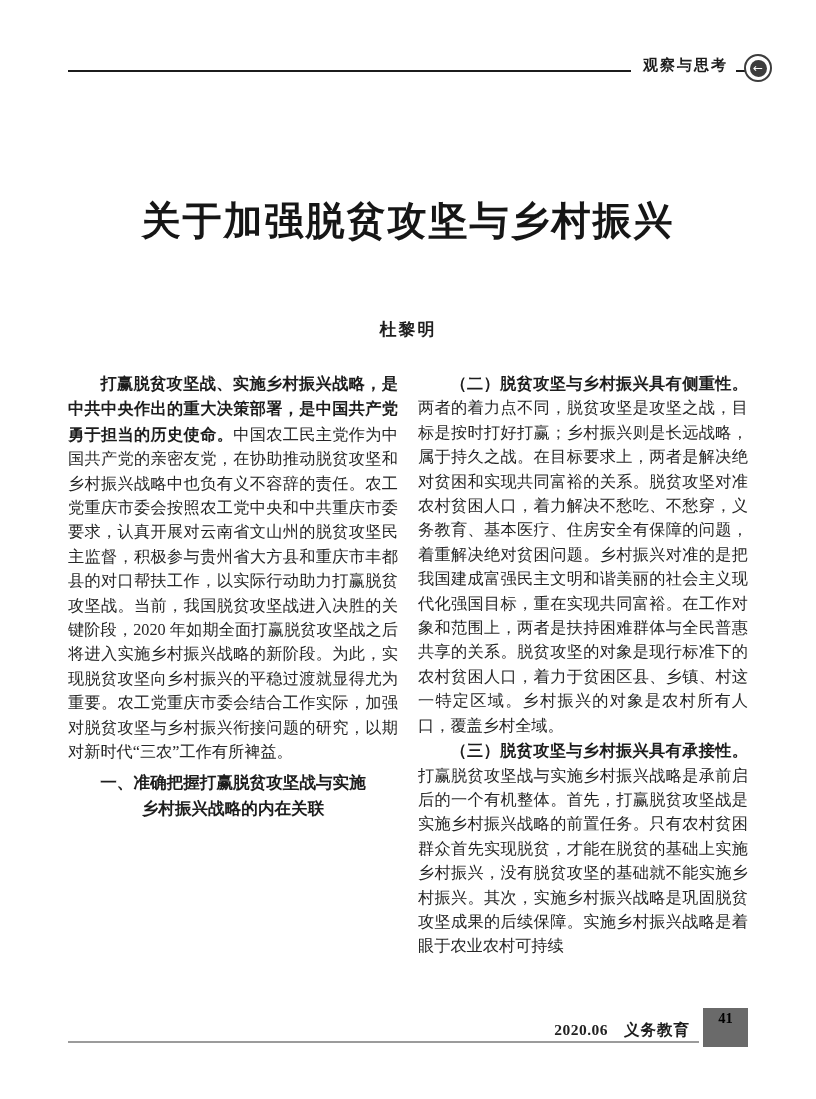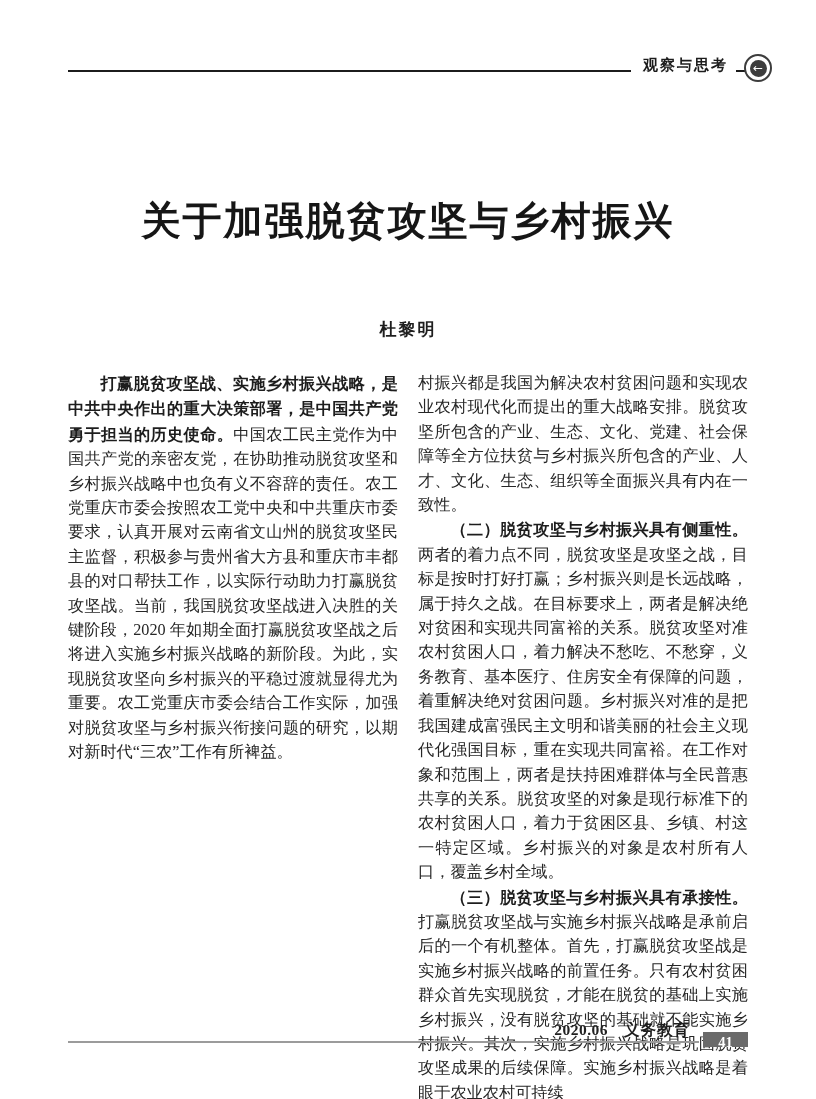--- a/index.html
+++ b/index.html
@@ -63,22 +63,22 @@
   
   .footer { position:absolute; left:68px; top:1021px; width:680px; height:27px; }
   .footer-rule { position:absolute; left:0; right:49px; bottom:5px; height:2px; background:#9b9b9b; }
   .footer-text { position:absolute; right:58px; bottom:7px; font-size:15.5px; white-space:nowrap; }
   .footer-issue { font-weight:700; color:#222; letter-spacing:.5px; }
   .footer-journal {
     font-family:"Liberation Sans","DejaVu Sans",sans-serif;
     font-weight:700; color:#1d1d1d; margin-left:16px; letter-spacing:1px;
   }
   .footer-badge {
-    position:absolute; right:0; bottom:1px; width:45px; height:15px;
-    background:#6a6a6a; color:#ffffff; font-weight:700; font-size:14.5px;
+    position:absolute; right:0; bottom:1px; width:45px; height:39px;
+    background:#6a6a6a; color:#000000; font-weight:700; font-size:14.5px;
     text-align:center; line-height:21px;
   }
 </style>
 </head>
 <body>
 
 <div class="page">
 
   <div class="header">
     <div class="header-rule"></div>
@@ -90,24 +90,27 @@
 
   <div class="title">
     <div>关于加强脱贫攻坚与乡村振兴</div>
   </div>
   <div class="author">杜黎明</div>
 
   <div class="columns">
 
     <div class="col">
       <p><span class="lead">打赢脱贫攻坚战、实施乡村振兴战略，是中共中央作出的重大决策部署，是中国共产党勇于担当的历史使命。</span><span>中国农工民主党作为中国共产党的亲密友党，在协助推动脱贫攻坚和乡村振兴战略中也负有义不容辞的责任。农工党重庆市委会按照农工党中央和中共重庆市委要求，认真开展对云南省文山州的脱贫攻坚民主监督，积极参与贵州省大方县和重庆市丰都县的对口帮扶工作，以实际行动助力打赢脱贫攻坚战。当前，我国脱贫攻坚战进入决胜的关键阶段，2020 年如期全面打赢脱贫攻坚战之后将进入实施乡村振兴战略的新阶段。为此，实现脱贫攻坚向乡村振兴的平稳过渡就显得尤为重要。农工党重庆市委会结合工作实际，加强对脱贫攻坚与乡村振兴衔接问题的研究，以期对新时代“三农”工作有所裨益。</span></p>
+      <div class="col-heading">
+        <div>一、准确把握打赢脱贫攻坚战与实施</div>
+        <div>乡村振兴战略的内在关联</div>
+      </div>
     </div>
 
     <div class="col">
-      <p class="noindent">村振兴都是我国为解决农村贫困问题和实现农业农村现代化而提出的重大战略安排。脱贫攻坚所包含的产业、生态、文化、党建、社会保障等全方位扶贫与乡村振兴所包含的产业、人才、文化、生态、组织等全面振兴具有内在一致性。</p>
       <p><span class="bold-open">（二）脱贫攻坚与乡村振兴具有侧重性。</span><span>两者的着力点不同，脱贫攻坚是攻坚之战，目标是按时打好打赢；乡村振兴则是长远战略，属于持久之战。在目标要求上，两者是解决绝对贫困和实现共同富裕的关系。脱贫攻坚对准农村贫困人口，着力解决不愁吃、不愁穿，义务教育、基本医疗、住房安全有保障的问题，着重解决绝对贫困问题。乡村振兴对准的是把我国建成富强民主文明和谐美丽的社会主义现代化强国目标，重在实现共同富裕。在工作对象和范围上，两者是扶持困难群体与全民普惠共享的关系。脱贫攻坚的对象是现行标准下的农村贫困人口，着力于贫困区县、乡镇、村这一特定区域。乡村振兴的对象是农村所有人口，覆盖乡村全域。</span></p>
       <p><span class="bold-open">（三）脱贫攻坚与乡村振兴具有承接性。</span><span>打赢脱贫攻坚战与实施乡村振兴战略是承前启后的一个有机整体。首先，打赢脱贫攻坚战是实施乡村振兴战略的前置任务。只有农村贫困群众首先实现脱贫，才能在脱贫的基础上实施乡村振兴，没有脱贫攻坚的基础就不能实施乡村振兴。其次，实施乡村振兴战略是巩固脱贫攻坚成果的后续保障。实施乡村振兴战略是着眼于农业农村可持续</span></p>
     </div>
 
   </div>
 
   <div class="footer">
     <div class="footer-rule"></div>
     <div class="footer-text">
       <span class="footer-issue">2020.06</span><span class="footer-journal">义务教育</span>

